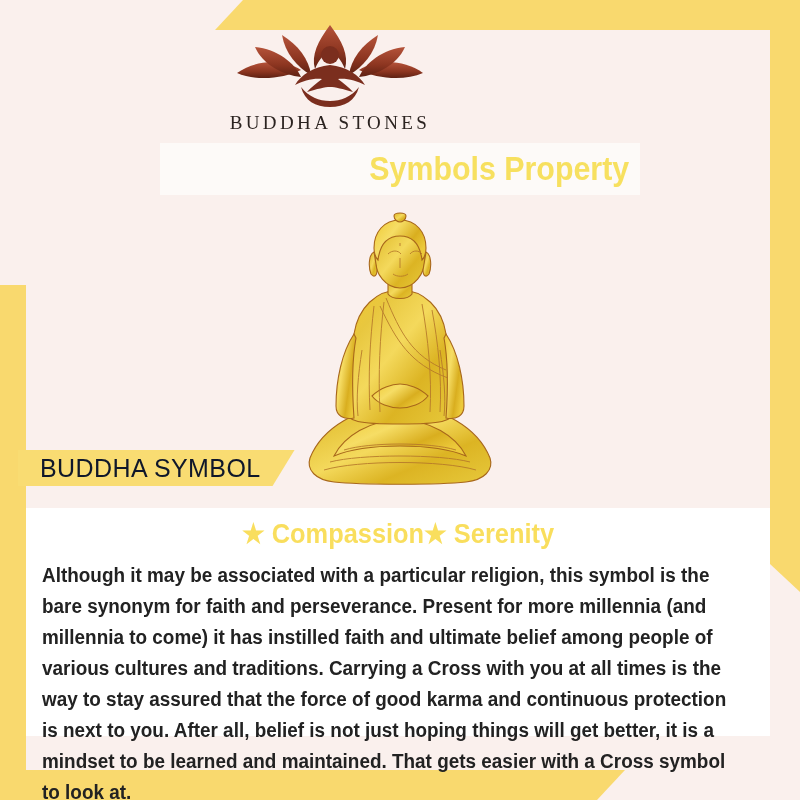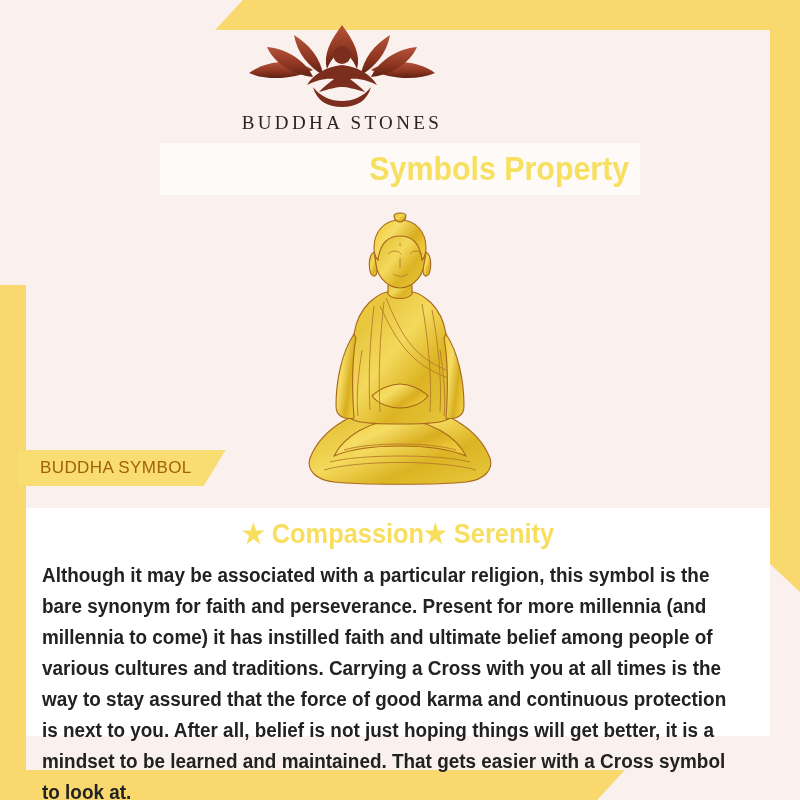--- a/index.html
+++ b/index.html
@@ -65,21 +65,21 @@
     left: 26px;
     top: 30px;
     width: 744px;
     height: 740px;
     background: #faf0ed;
   }
 
   
   .logo-block {
     position: absolute;
-    left: 12px;
+    left: 0;
     top: 0;
     width: 660px;
     text-align: center;
   }
   .logo-mark {
     margin-top: 22px;
     height: 88px;
     display: flex;
     align-items: center;
     justify-content: center;
@@ -132,22 +132,22 @@
     left: 18px;
     top: 450px;
     height: 36px;
     padding: 0 34px 0 22px;
     background: #f9dc72;
     display: flex;
     align-items: center;
     clip-path: polygon(0 0, 100% 0, calc(100% - 22px) 100%, 0 100%);
   }
   .ribbon-text {
-    color: #a16207;
-    font-size: 17px;
+    color: #0f172a;
+    font-size: 25px;
     letter-spacing: 0.4px;
     white-space: nowrap;
   }
 
   
   .panel {
     position: absolute;
     left: 26px;
     top: 508px;
     width: 744px;

